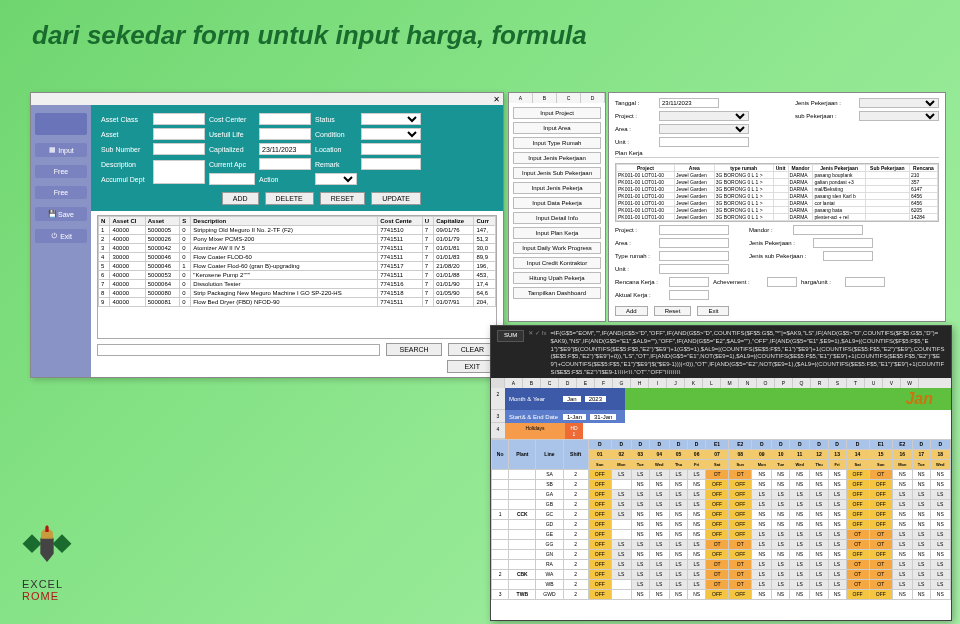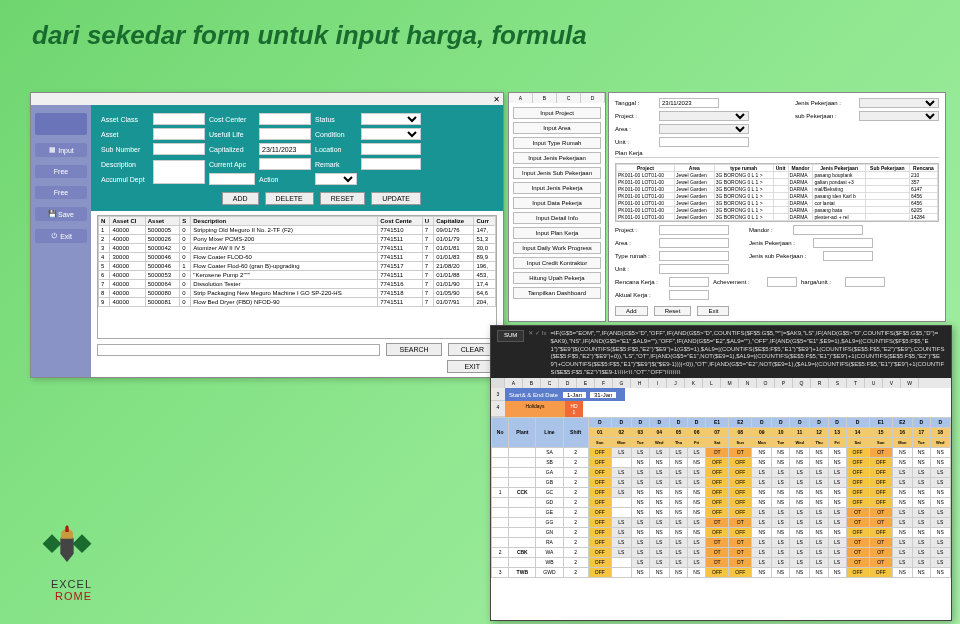--- a/index.html
+++ b/index.html
@@ -73,21 +73,21 @@
 .sched-table th,.sched-table td{border:1px solid #ccc;padding:0 1px;text-align:center;height:10px}
 .sched-table th{background:#a9c4e8}
 .sched-table .daynum{background:#f2c96b}
 .sched-table .dayname{background:#f2c96b;font-size:4px}
 .sched-table td.ls{background:#e8e8e8}
 .sched-table td.ns{background:#fff}
 .sched-table td.off{background:#f5c542}
 .sched-table td.ot{background:#f5a742}
 .sched-table td.plant{background:#fff;font-weight:600}
 
-.logo{position:absolute;bottom:22px;left:22px;width:70px;text-align:right}
+.logo{position:absolute;bottom:22px;left:22px;width:70px;text-align:left}
 .logo svg{width:50px;height:50px}
 .logo .t1{font-size:11px;color:#333;letter-spacing:1px;margin-top:2px}
 .logo .t2{font-size:11px;color:#b01818;letter-spacing:1px}
 </style>
 </head>
 <body>
 
 <div class="title">dari sekedar form untuk input harga, formula</div>
 
 <div class="form-win">
@@ -487,20 +487,33 @@
         <span>Q</span>
         <span>R</span>
         <span>S</span>
         <span>T</span>
         <span>U</span>
         <span>V</span>
         <span>W</span>
       </div>
     <div class="ex-content">
       <div class="hdr-block">
+        <div class="rnum">2</div>
+        <div style="flex:1;display:flex">
+          <div class="mv-year" style="width:120px">
+            <span class="lab">Month &amp; Year</span>
+            <span class="val">Jan</span>
+            <span class="val">2023</span>
+          </div>
+          <div class="green-bar" style="flex:1">
+              <span class="mon">Jan</span>
+            </div>
+        </div>
+      </div>
+      <div class="hdr-block">
         <div class="rnum">3</div>
         <div class="mv-year" style="width:120px;background:#5c7dcc">
           <span class="lab">Start&amp; &amp; End Date</span>
           <span class="val">1-Jan</span>
           <span class="val">31-Jan</span>
         </div>
       </div>
       <div class="hdr-block">
         <div class="rnum">4</div>
         <div class="hol-row">

